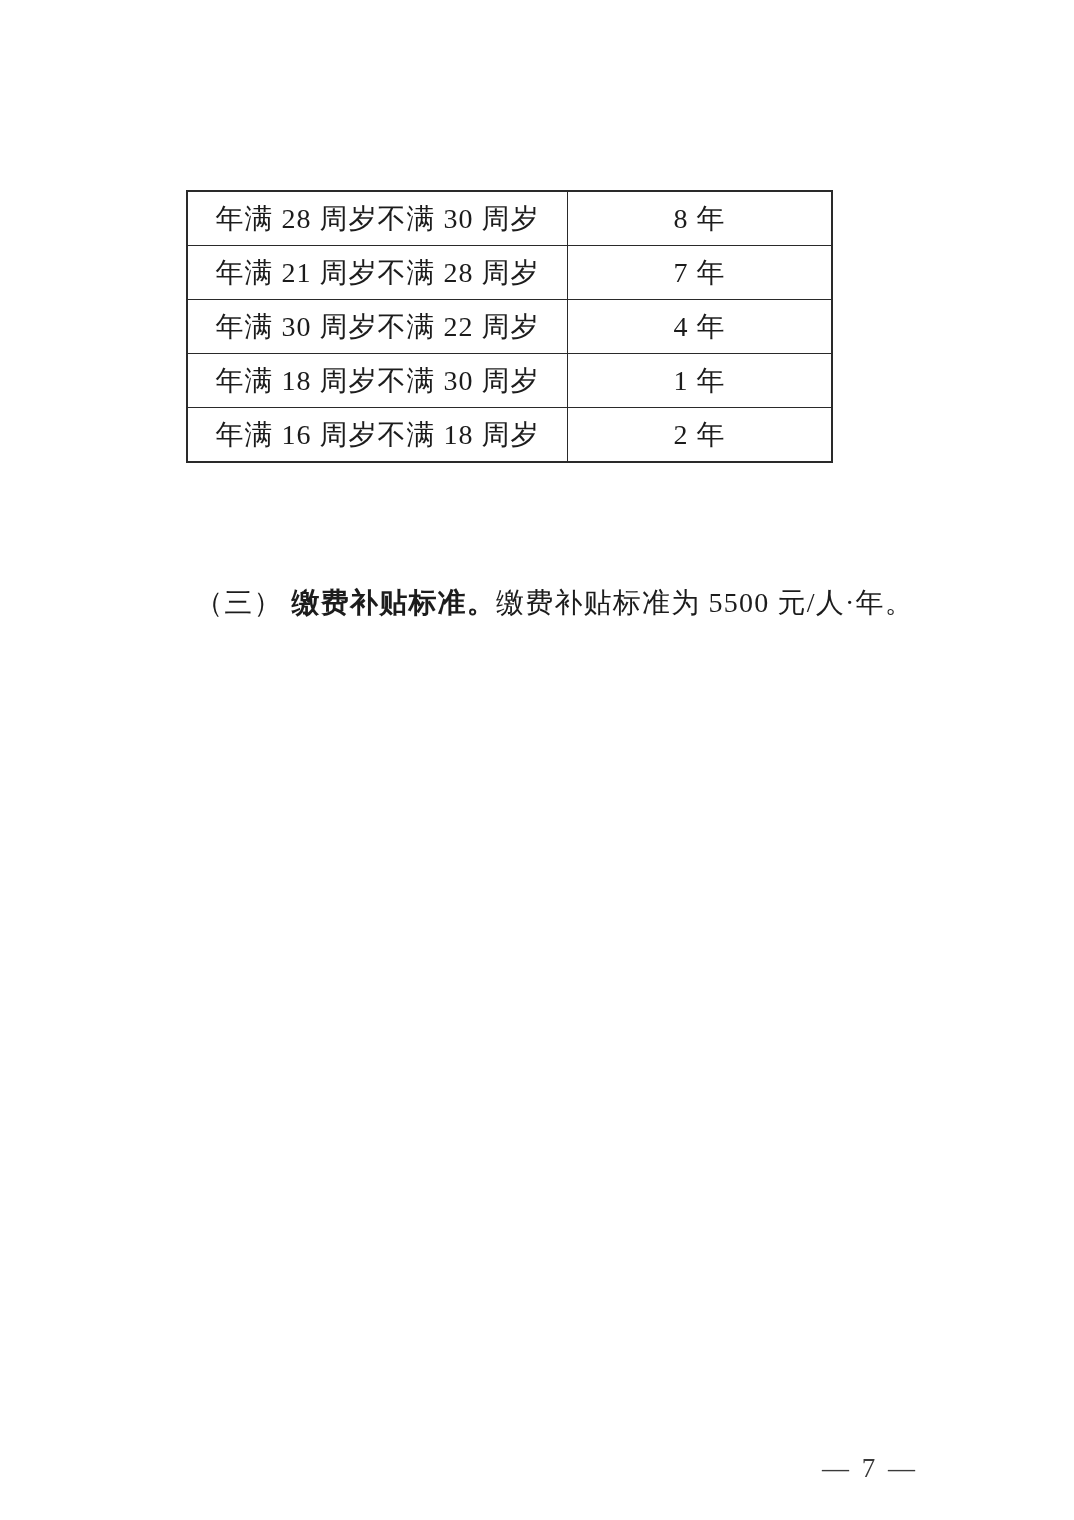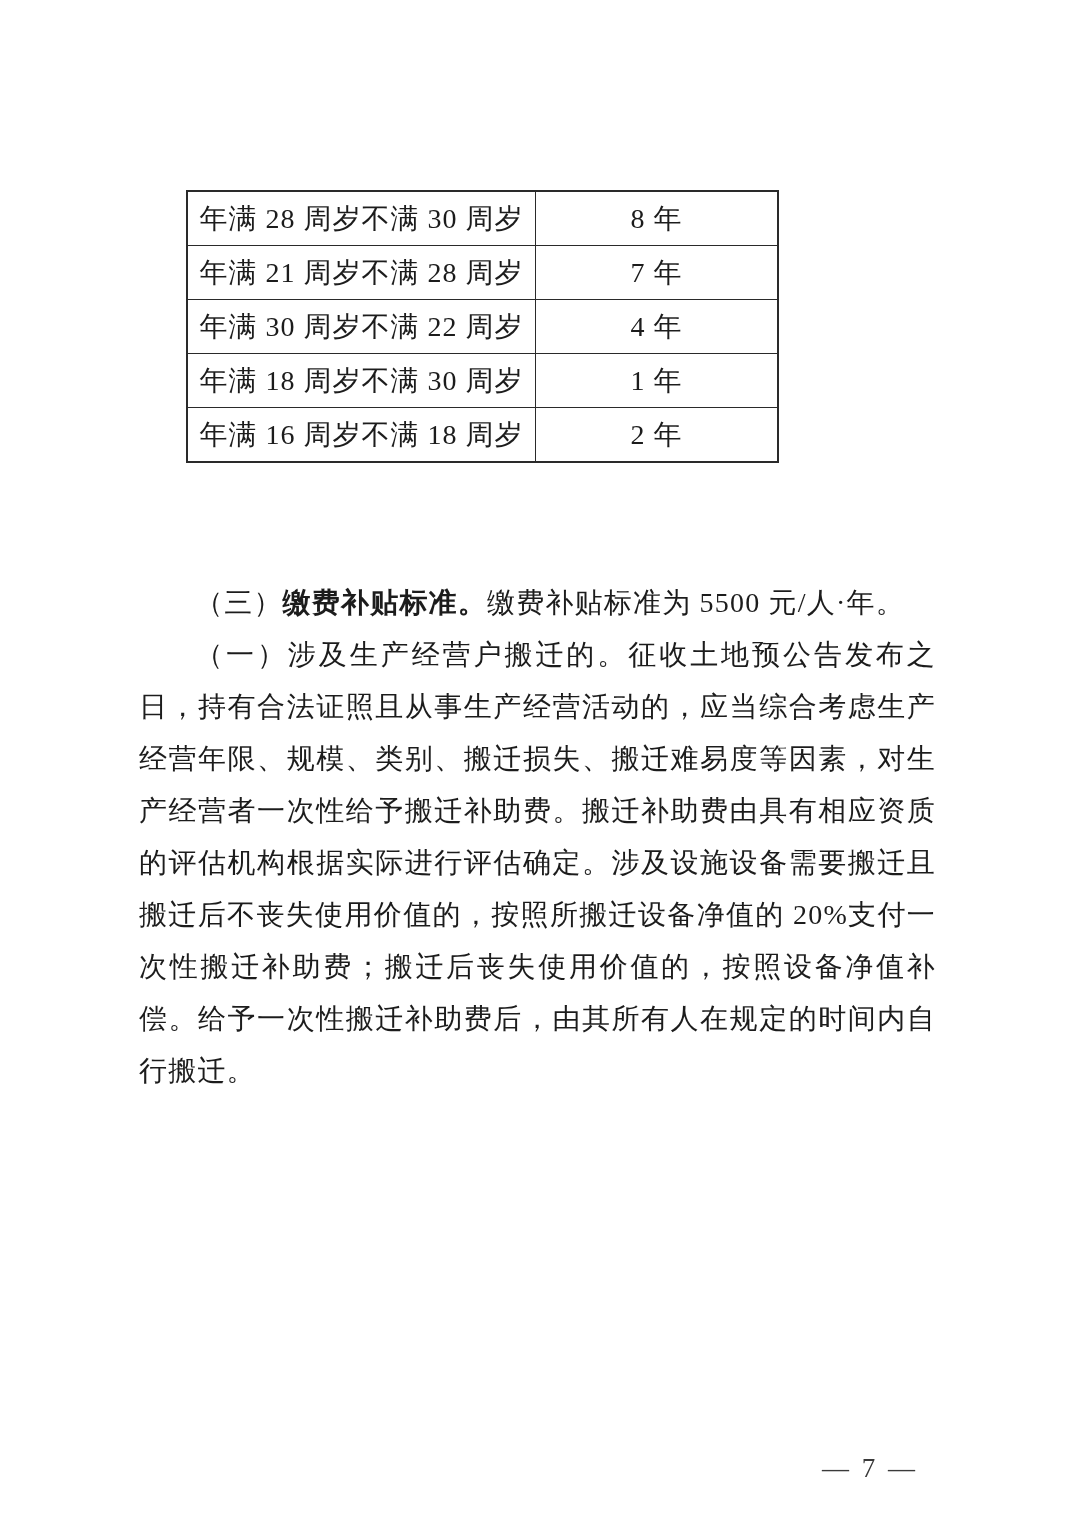--- a/index.html
+++ b/index.html
@@ -16,21 +16,21 @@
     font-family: "Liberation Serif", serif;
     color: #1c1c1c;
     overflow: hidden;
   }
 
   
   .age-table {
     position: absolute;
     left: 186px;
     top: 190px;
-    width: 593px;
+    width: 647px;
     border-collapse: collapse;
     table-layout: fixed;
     border: 2.5px solid #2a2a2a;
   }
   .age-table td {
     border: 1.5px solid #2a2a2a;
     height: 53px;
     text-align: center;
     vertical-align: middle;
     font-size: 28px;
@@ -50,20 +50,21 @@
     line-height: 52px;
     letter-spacing: 1.2px;
     text-align: justify;
   }
   .para {
     margin: 0;
     text-indent: 2em;
   }
   .lead-bold {
     font-weight: bold;
+    margin-left: 9px;
   }
   .section-heading {
     margin: 0;
     font-family: "Liberation Sans", sans-serif;
     font-weight: bold;
     font-size: 29px;
     line-height: 56px;
     text-indent: 2em;
     letter-spacing: 1.5px;
   }
@@ -108,19 +109,18 @@
       </tr>
     </tbody>
   </table>
 
   <div class="body-text">
 
     <p class="para"><span>（三）</span><span class="lead-bold">缴费补贴标准。</span><span>缴费补贴标准为 5500 元/人·年。</span></p>
 
 
 
-    <p class="para"><span>（一）</span><span>涉及生产经营户搬迁的。征收土地预公告发布之日，持有合法证照且从事生产经营活动的，应当综合考虑生产经营年限、规模、类别、搬迁损失、搬迁难易度等因素，对生产经营者一次性给予搬迁补助费。搬迁补助费由具有相应资质的评估机构根据实际进行评估确定。涉及设施设备需要搬迁且搬迁后不丧失使用价值的，按照所搬迁设备净值的 20%支付一次性搬迁补助费；搬迁后丧失使用价值的，按照设备净值补偿。给予一次性搬迁补助费后，由其所有人在规定的时间内自行搬迁。</span></p>
 
   </div>
 
   <div class="page-footer">— 7 —</div>
 
 </div>
 
 </body></html>

